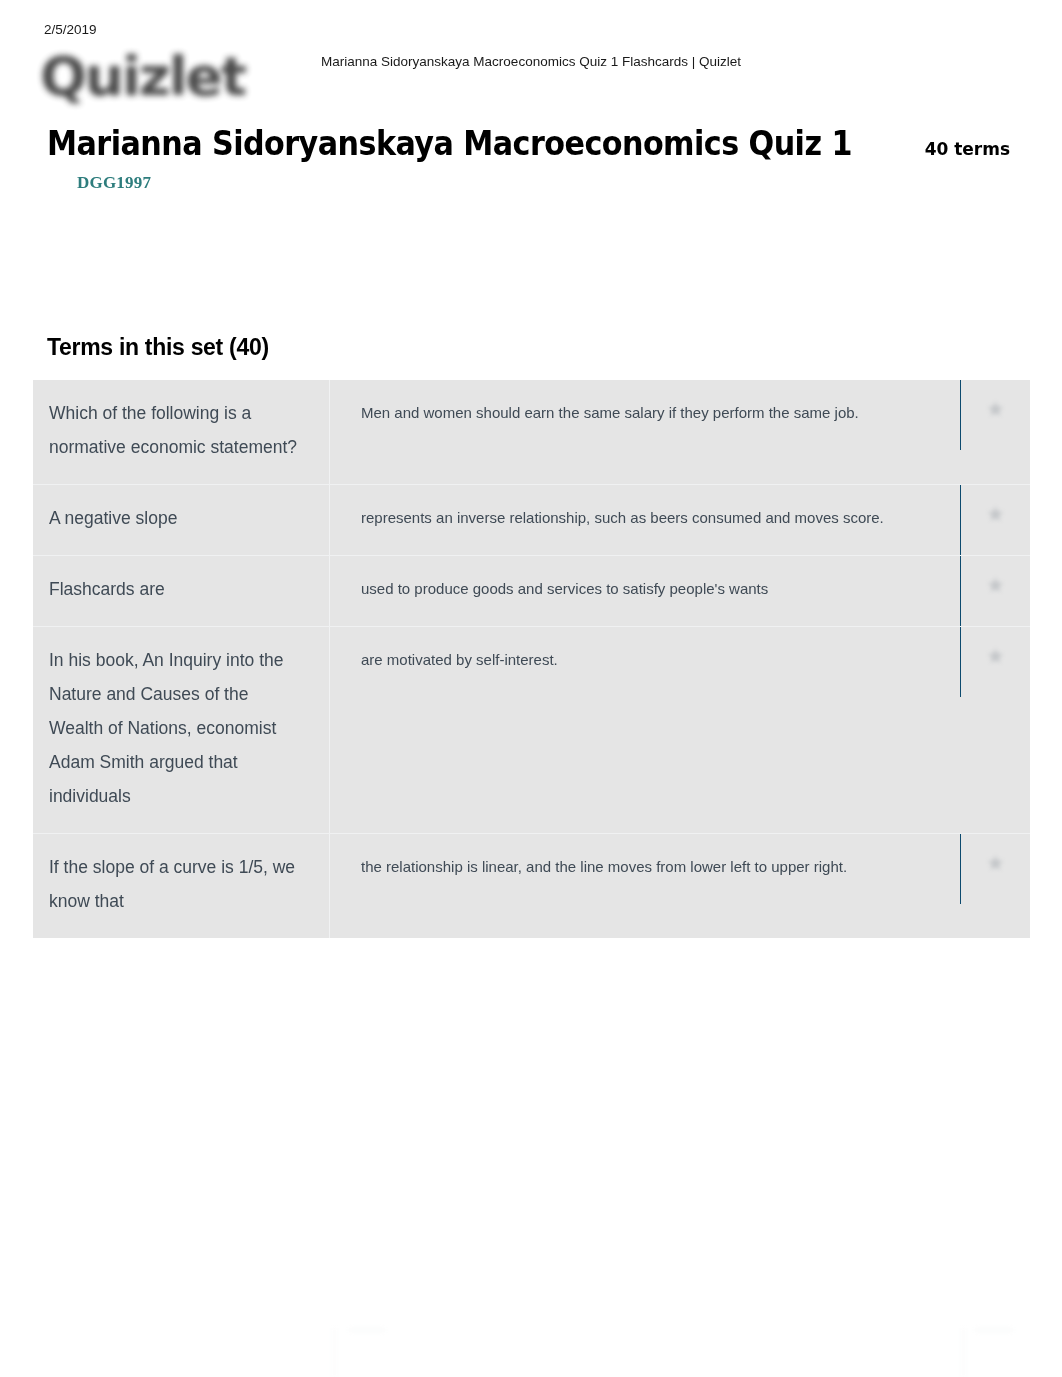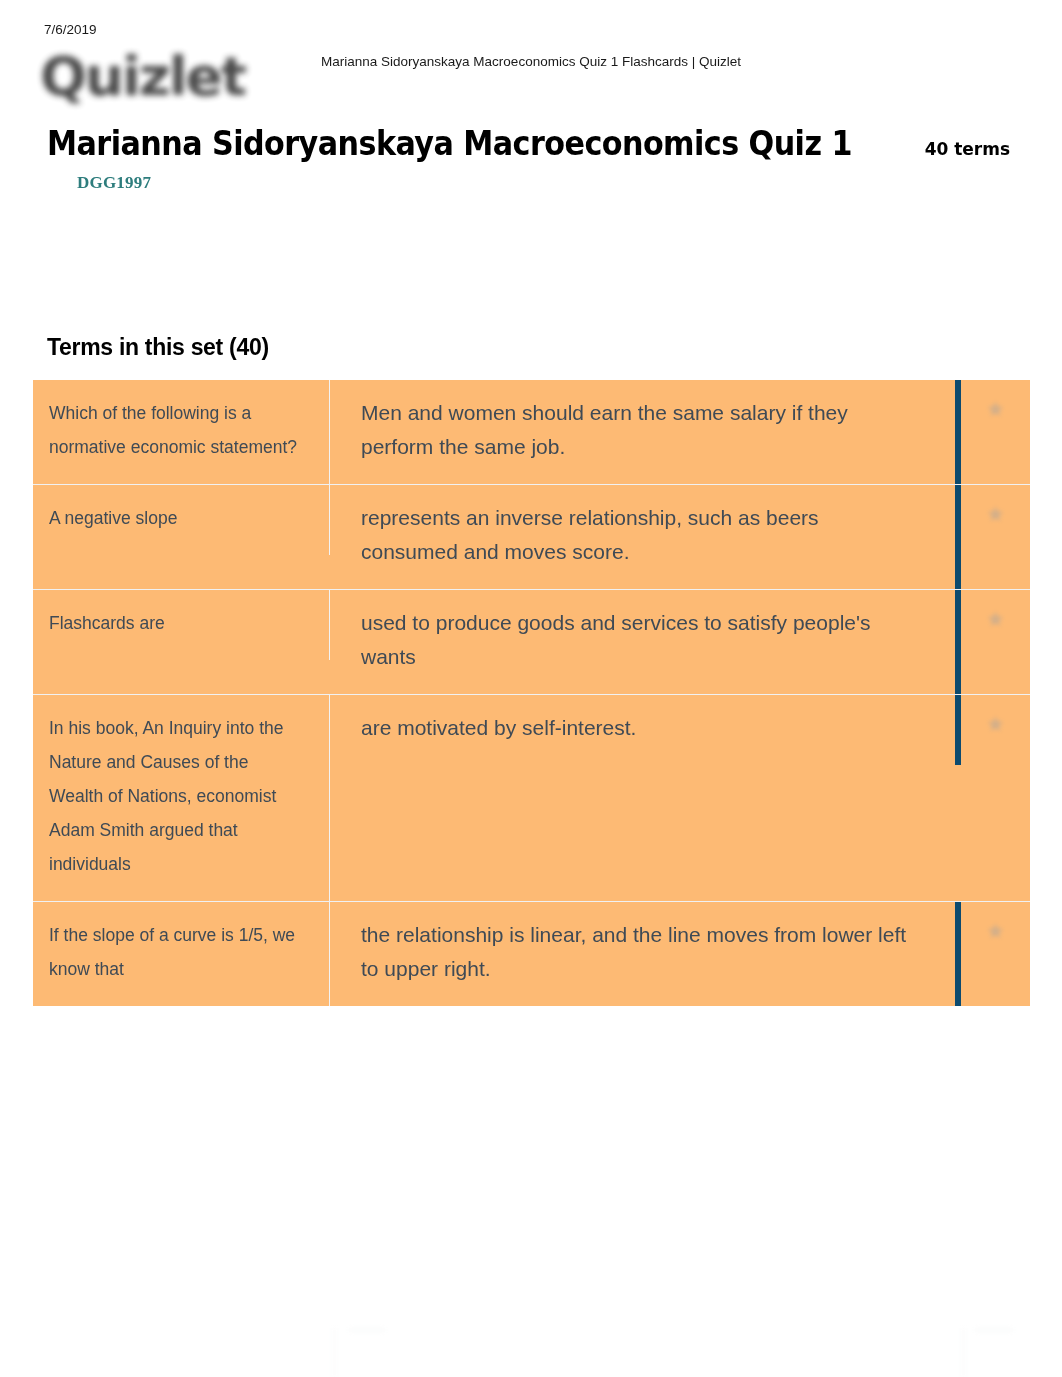--- a/index.html
+++ b/index.html
@@ -135,44 +135,44 @@
     left: 33px;
     top: 46px;
     width: 997px;
   }
 
   .term-row {
     position: relative;
     display: flex;
     align-items: flex-start;
     border-bottom: 1px solid #f0f1f2;
-    background: #fdba74;
+    background: #e5e5e5;
     box-sizing: border-box;
   }
   .term-row:last-child { border-bottom: none; }
 
   .cell-term {
     width: 297px;
     flex: 0 0 297px;
     box-sizing: border-box;
     padding: 16px 26px 20px 16px;
     font-size: 17.5px;
     line-height: 34px;
     color: #3f4a55;
     border-right: 1px solid #f1f2f3;
     min-height: 46px;
   }
   .cell-def {
     flex: 1 1 auto;
     box-sizing: border-box;
     padding: 16px 40px 20px 31px;
-    font-size: 21px;
+    font-size: 15px;
     line-height: 34px;
     color: #3f4a55;
-    border-right: 6px solid #0c4a6e;
+    border-right: 1px solid #0c4a6e;
     min-height: 46px;
   }
   .cell-actions {
     width: 69px;
     flex: 0 0 69px;
     box-sizing: border-box;
     padding-top: 20px;
     display: flex;
     justify-content: center;
     align-items: flex-start;
@@ -210,21 +210,21 @@
   .pb-c { left: 962px; width: 3px; }
   .pb-d { left: 975px; width: 38px; height: 4px; }
 
   
   .terms-table { overflow: hidden; }
 </style>
 </head>
 <body>
 
 <div class="print-header">
-  <span class="print-date">7/6/2019</span>
+  <span class="print-date">2/5/2019</span>
   <span class="print-title">Marianna Sidoryanskaya Macroeconomics Quiz 1 Flashcards | Quizlet</span>
 </div>
 
 <div class="logo-wrap">
   <div class="logo-text">Quizlet</div>
 </div>
 
 <div class="set-head">
   <span class="set-title">Marianna Sidoryanskaya Macroeconomics Quiz 1</span><span class="term-count">40 terms</span><span class="author" style="color: rgb(46, 125, 125);">DGG1997</span>
 </div>

